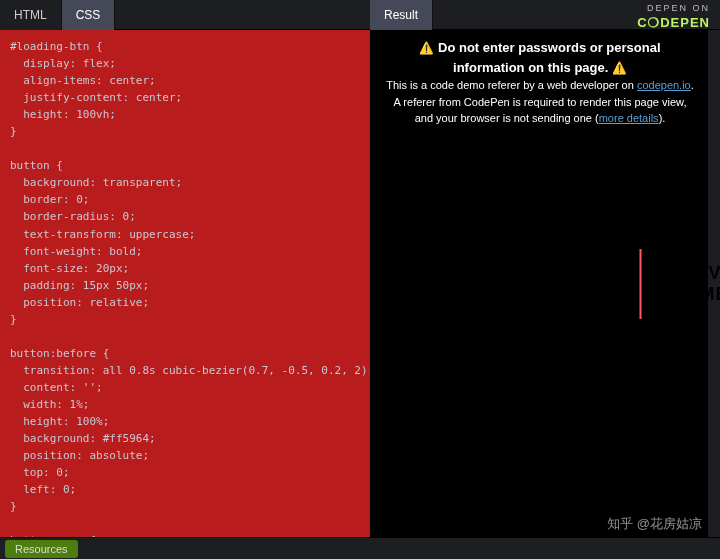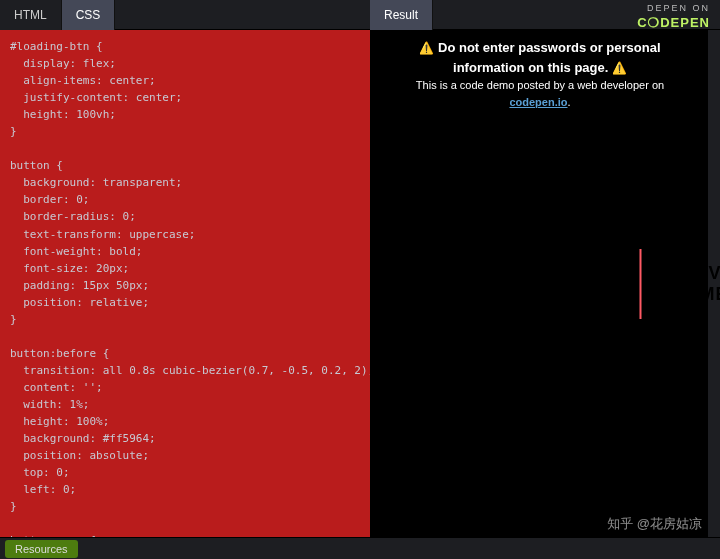--- a/index.html
+++ b/index.html
@@ -78,21 +78,21 @@
     text-align: center;
     padding: 8px 14px 10px;
     font-size: 11px;
     line-height: 1.5;
   }
   .warning-banner .warn-title {
     font-weight: bold;
     font-size: 13px;
   }
   .warning-banner .warn-emoji { font-size: 12px; }
-  .warning-banner a { color: #5a9fd4; text-decoration: underline; font-weight: bold; }
+  .warning-banner a { color: #5a9fd4; text-decoration: underline; }
   .preview {
     flex: 1;
     background: #fff;
     position: relative;
     margin: 6px;
   }
   .hover-btn {
     position: absolute;
     left: 50%;
     top: 50%;
@@ -203,21 +203,24 @@
   </div>
 
   <div class="result-pane">
     <div class="warning-banner">
       <div class="warn-title">
         <span class="warn-emoji">⚠️</span>
         <span>Do not enter passwords or personal information on this page.</span>
         <span class="warn-emoji">⚠️</span>
       </div>
       <div>
-        <span>This is a code demo posted by a web developer on </span><a href="#">codepen.io</a><span>.</span>
+        <span>This is a code demo referer by a web developer on </span><a href="#">codepen.io</a><span>.</span>
+      </div>
+      <div>
+        <span>A referer from CodePen is required to render this page view, and your browser is not sending one (</span><a href="#">more details</a><span>).</span>
       </div>
     </div>
     <div class="preview">
       <button class="hover-btn">
         <span>HOVER ME</span>
       </button>
     </div>
   </div>
 </div>
 

